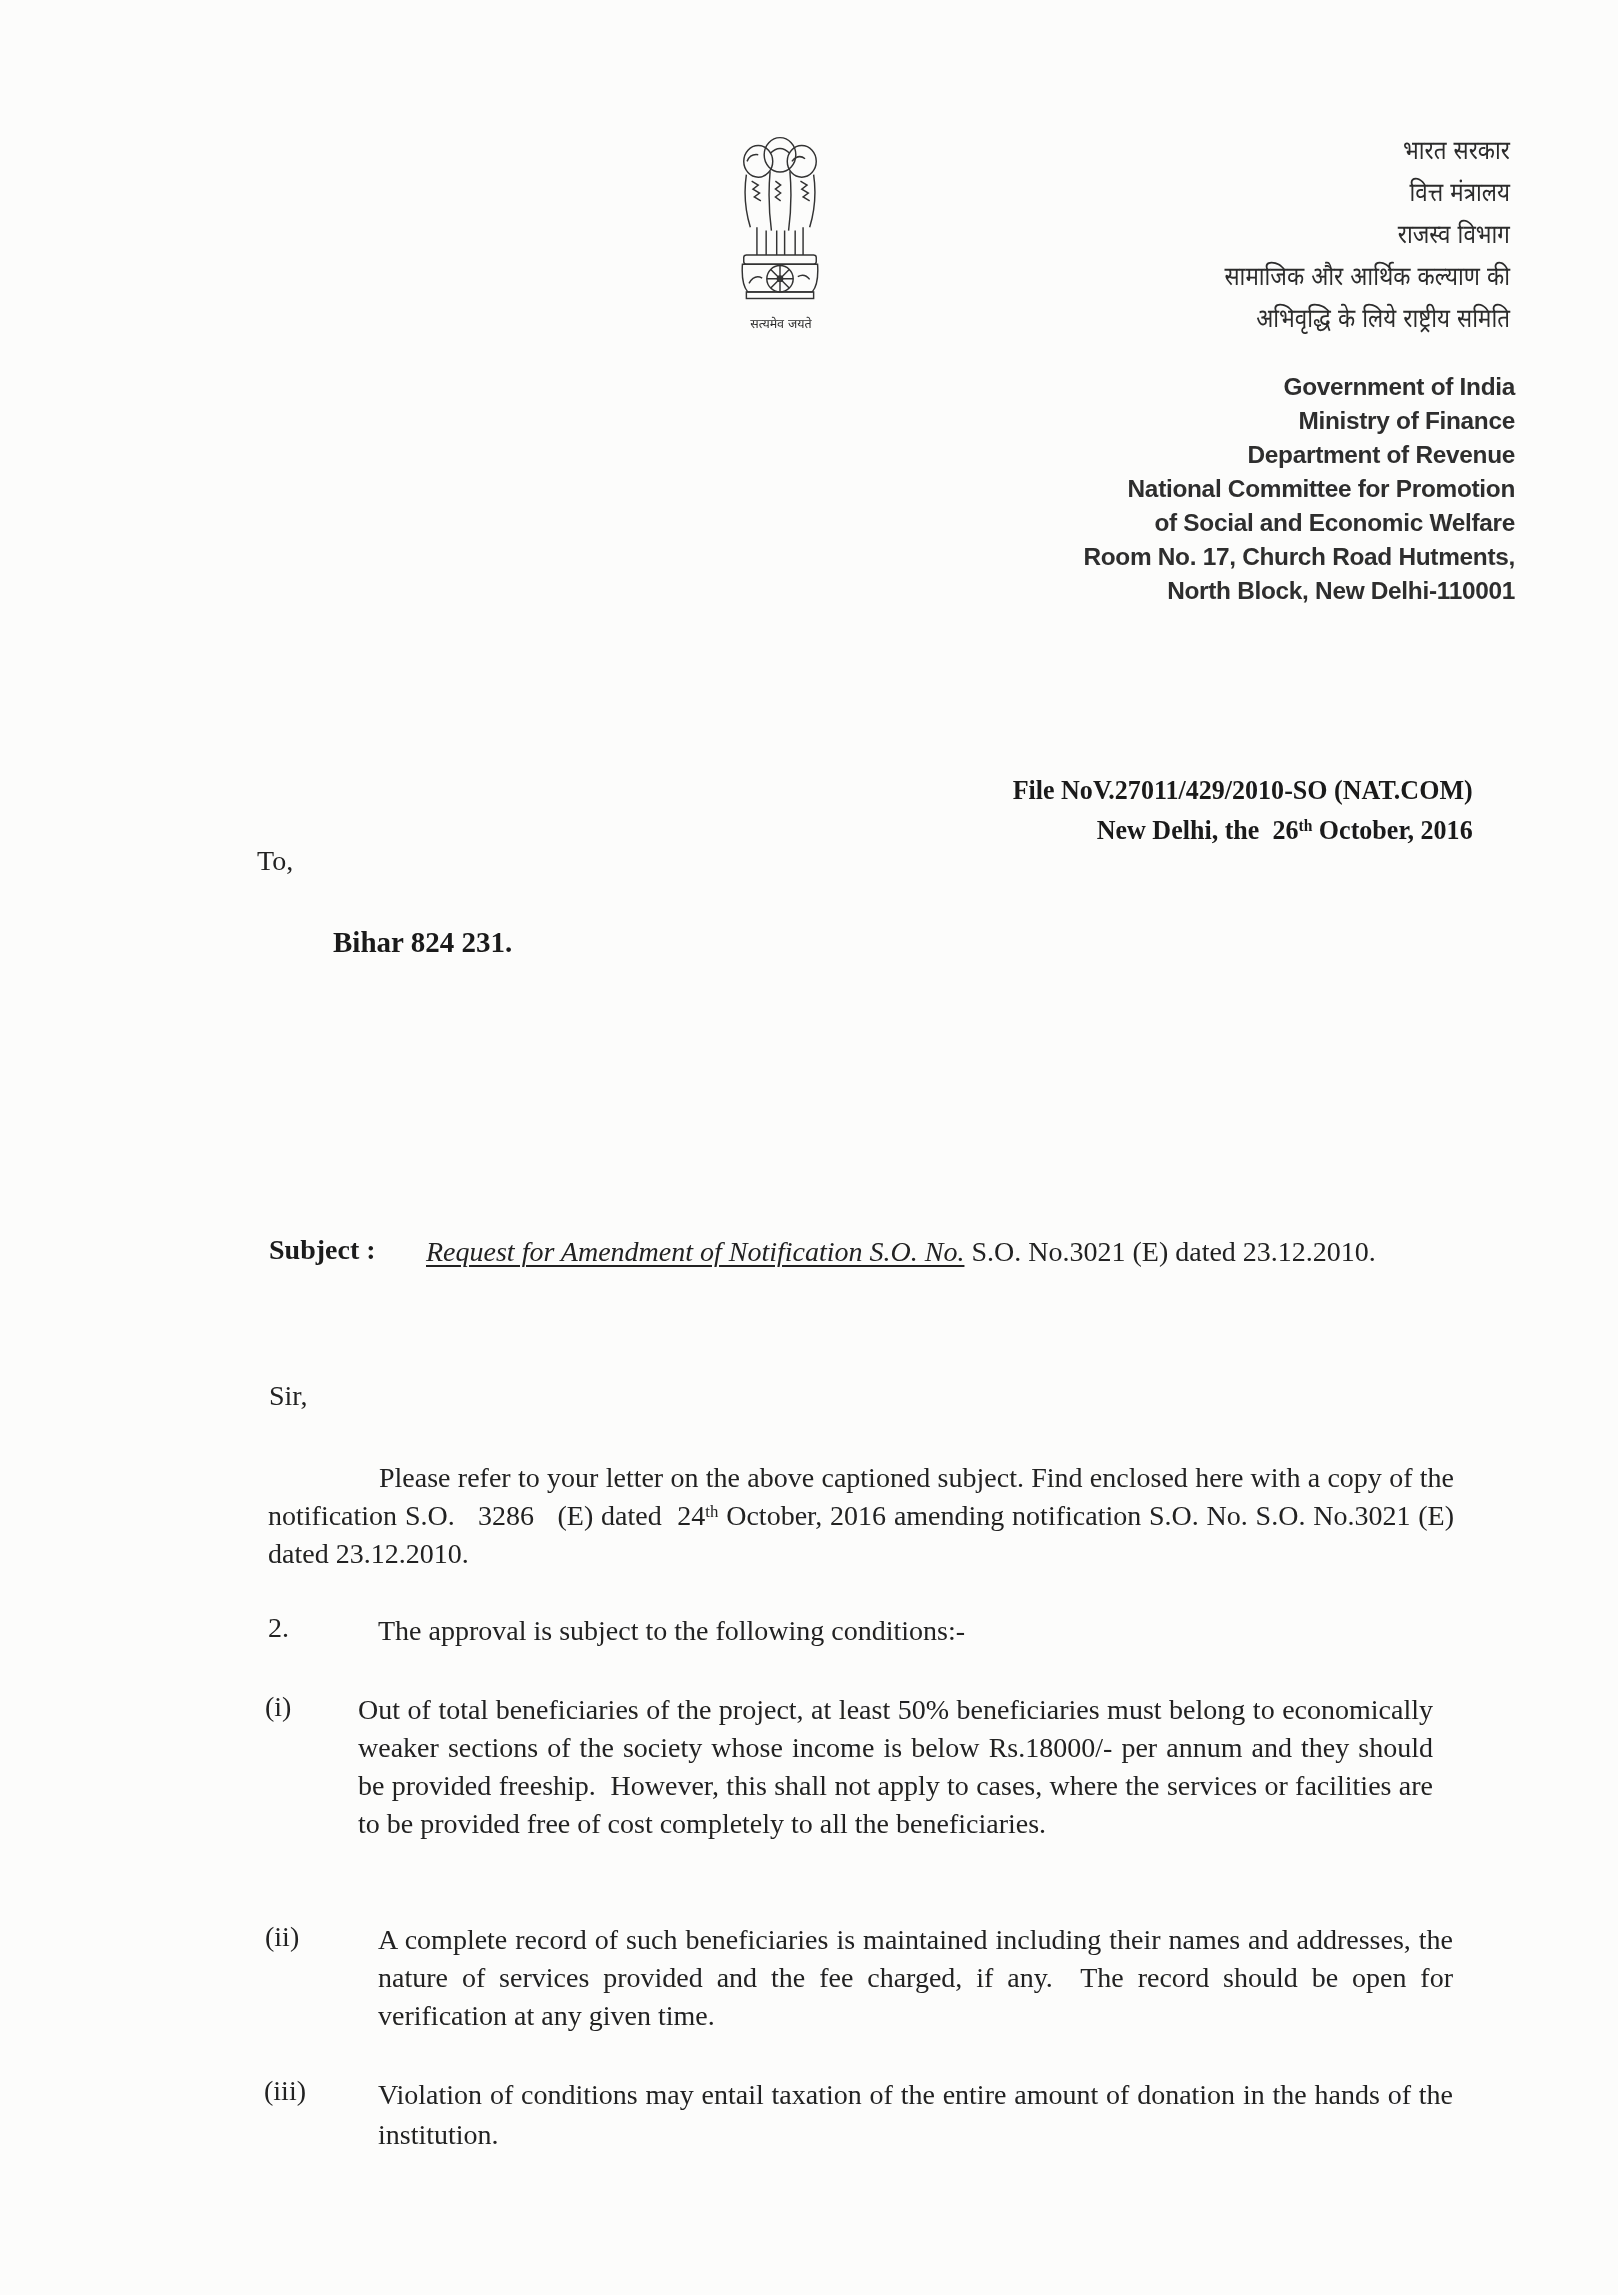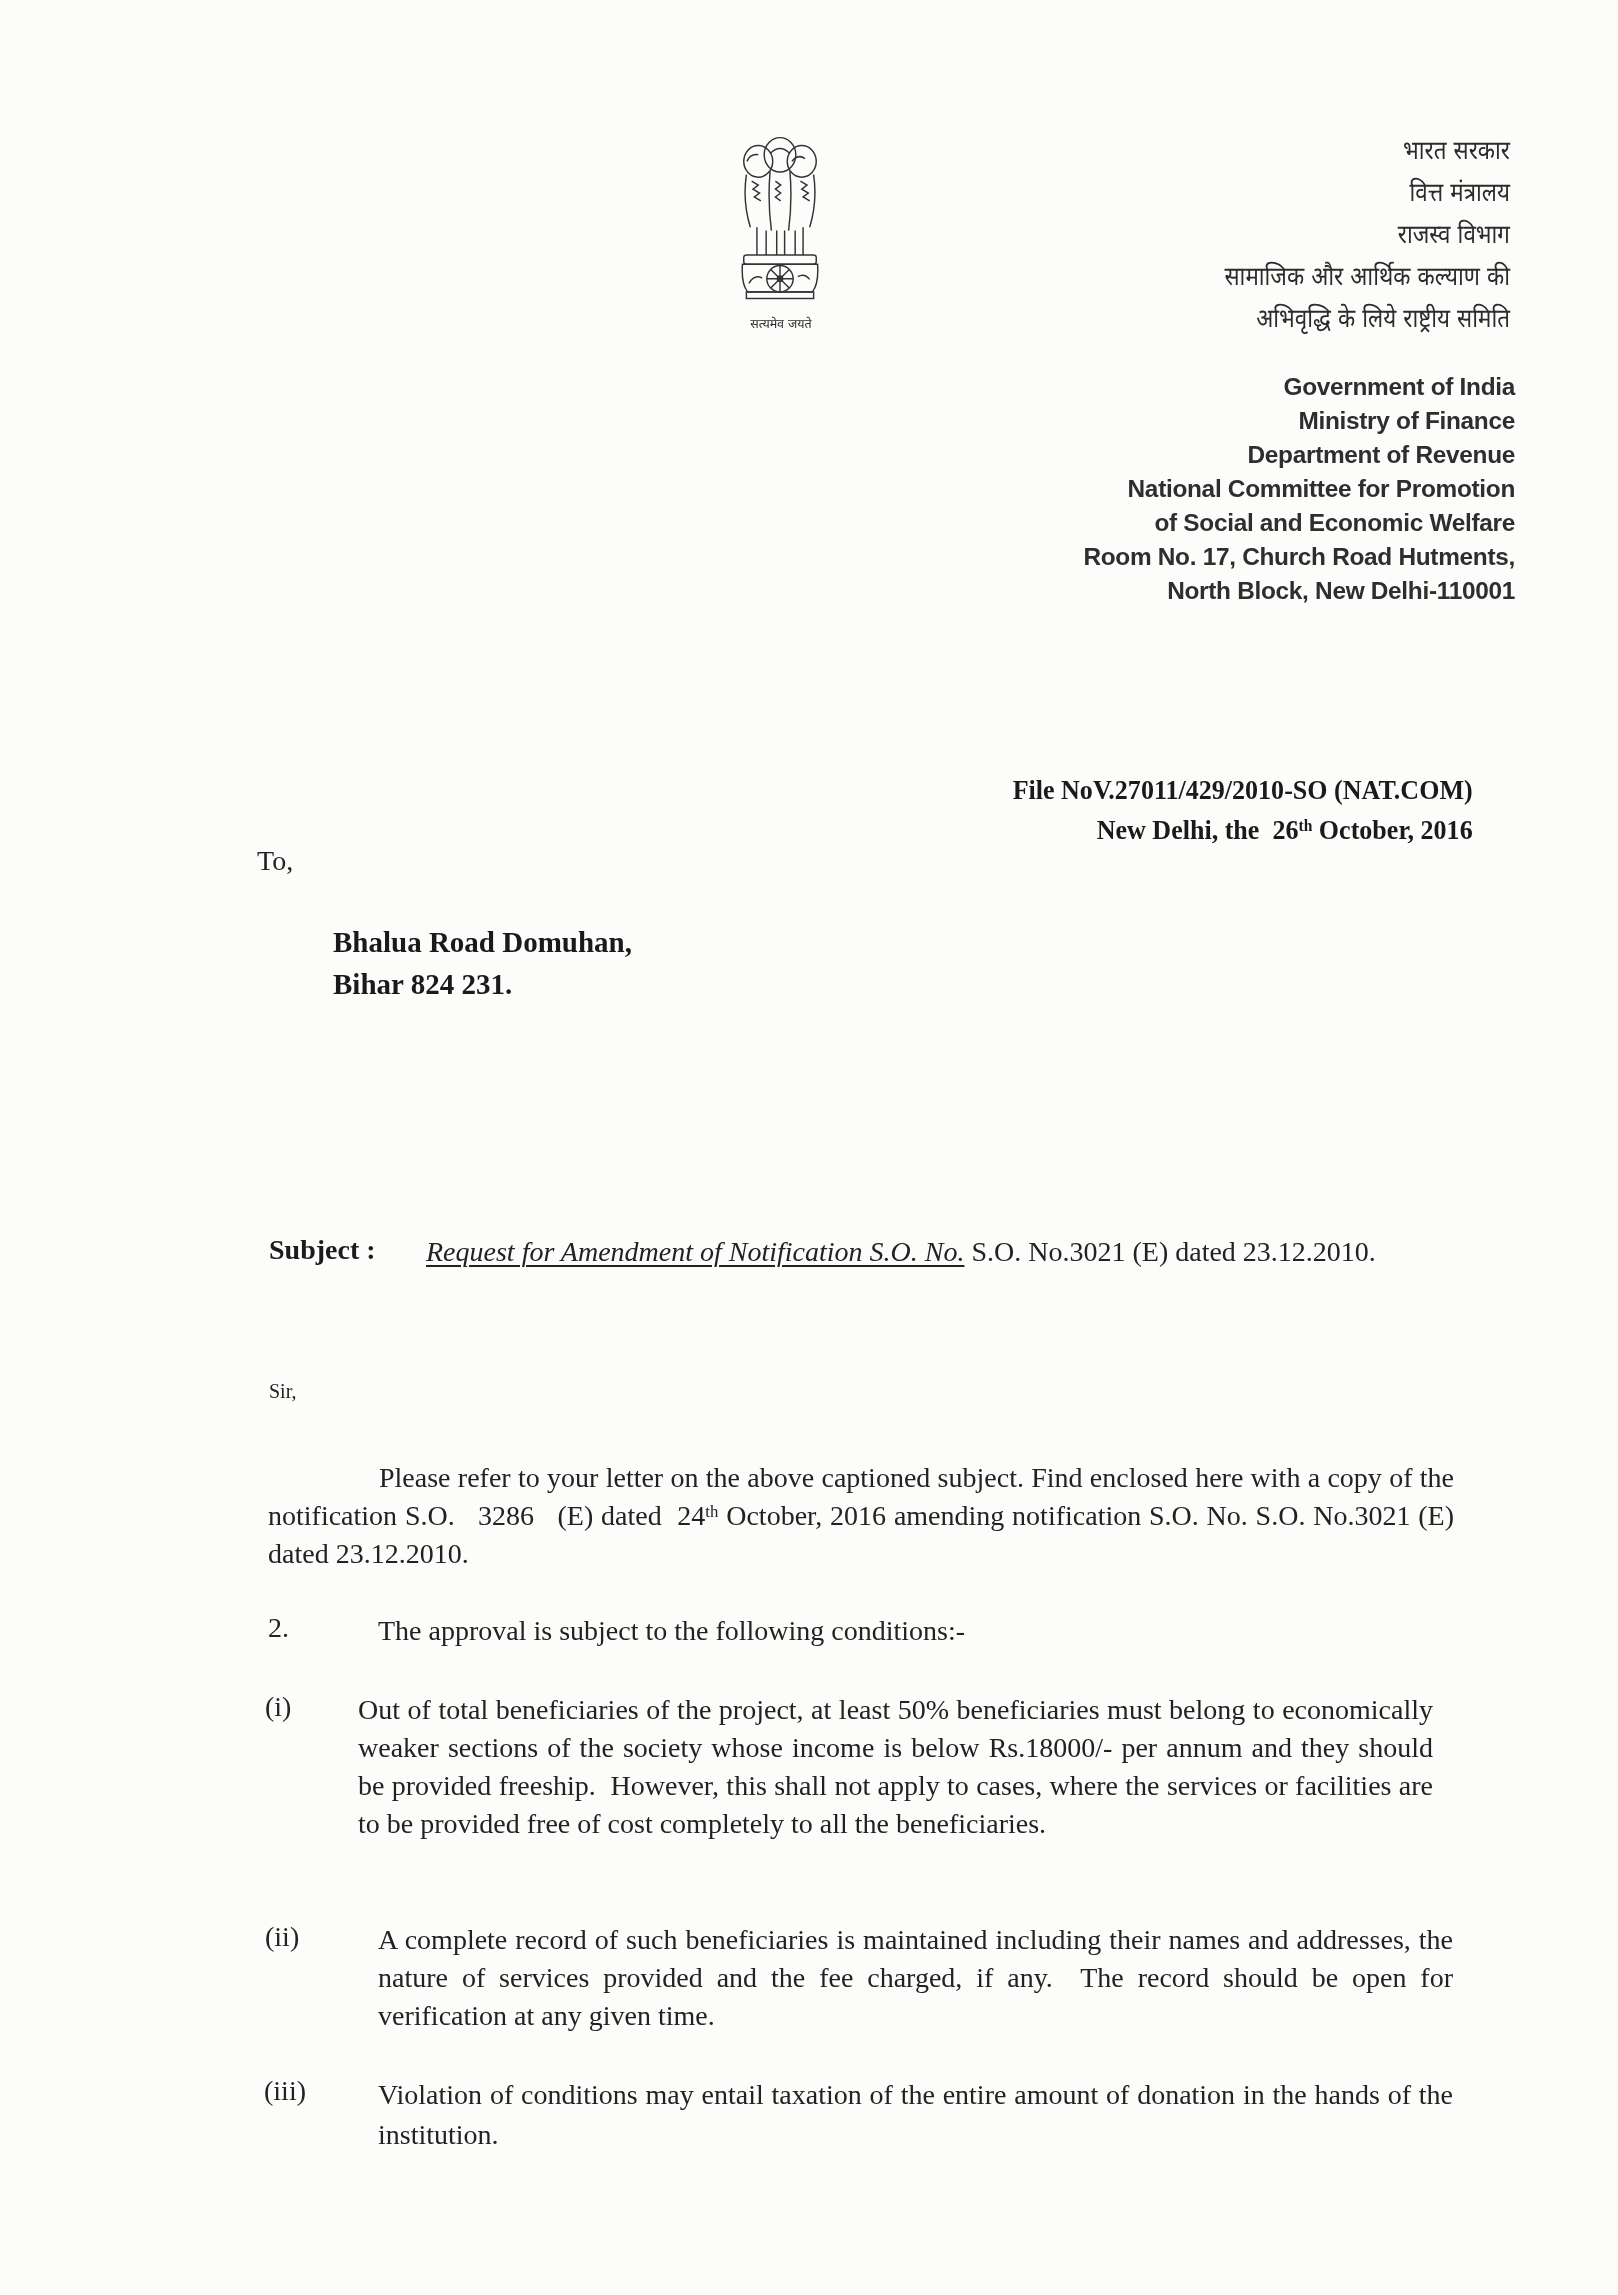--- a/index.html
+++ b/index.html
@@ -39,21 +39,21 @@
 
   #addr { position:absolute; left:333px; top:921px; font-family:"Liberation Serif",serif;
           font-weight:bold; font-size:29px; line-height:42px; color:#1a1a1a; }
   #addr div { white-space:nowrap; }
 
   #subj-label { left:269px; top:1234px; font-family:"Liberation Serif",serif; font-weight:bold; font-size:28px; }
   #subj-text { position:absolute; left:426px; top:1234px; width:1028px; font-family:"Liberation Serif",serif;
                font-size:28px; line-height:36px; color:#222; }
   #subj-text .u { font-style:italic; text-decoration:underline; text-decoration-thickness:2px; text-underline-offset:4px; }
 
-  #sir { left:269px; top:1380px; font-size:20px; }
+  #sir { left:269px; top:1380px; font-size:28px; }
 
   .para { position:absolute; font-family:"Liberation Serif",serif; font-size:28px; line-height:38px;
           color:#222; text-align:justify; }
   #p1 { left:268px; top:1459px; width:1186px; text-indent:111px; }
 
   .num { position:absolute; font-family:"Liberation Serif",serif; font-size:28px; color:#222; }
   #n2 { left:268px; top:1612px; }
   #p2 { left:378px; top:1612px; }
 
   #ni { left:265px; top:1691px; }
@@ -109,21 +109,20 @@
 </div>
 
 <div id="fileno">
   <div>File NoV.27011/429/2010-SO (NAT.COM)</div>
   <div><span style="white-space:pre">New Delhi, the  26</span><sup>th</sup><span style="white-space:pre"> October, 2016</span></div>
 </div>
 
 <div id="to" class="abs body-text">To,</div>
 
 <div id="addr">
-  <div>Bhalua Road Domuhan,</div>
   <div>Bihar 824 231.</div>
 </div>
 
 <div id="subj-label" class="abs">Subject :</div>
 <div id="subj-text"><span class="u">Request for Amendment of Notification S.O. No.</span><span> S.O. No.3021 (E) dated 23.12.2010.</span></div>
 
 <div id="sir" class="abs body-text">Sir,</div>
 
 <div id="p1" class="para"><span style="white-space:pre-wrap">Please refer to your letter on the above captioned subject. Find enclosed here with a copy of the notification S.O.   3286   (E) dated  24</span><sup>th</sup><span> October, 2016 amending notification S.O. No. S.O. No.3021 (E) dated 23.12.2010.</span></div>
 

